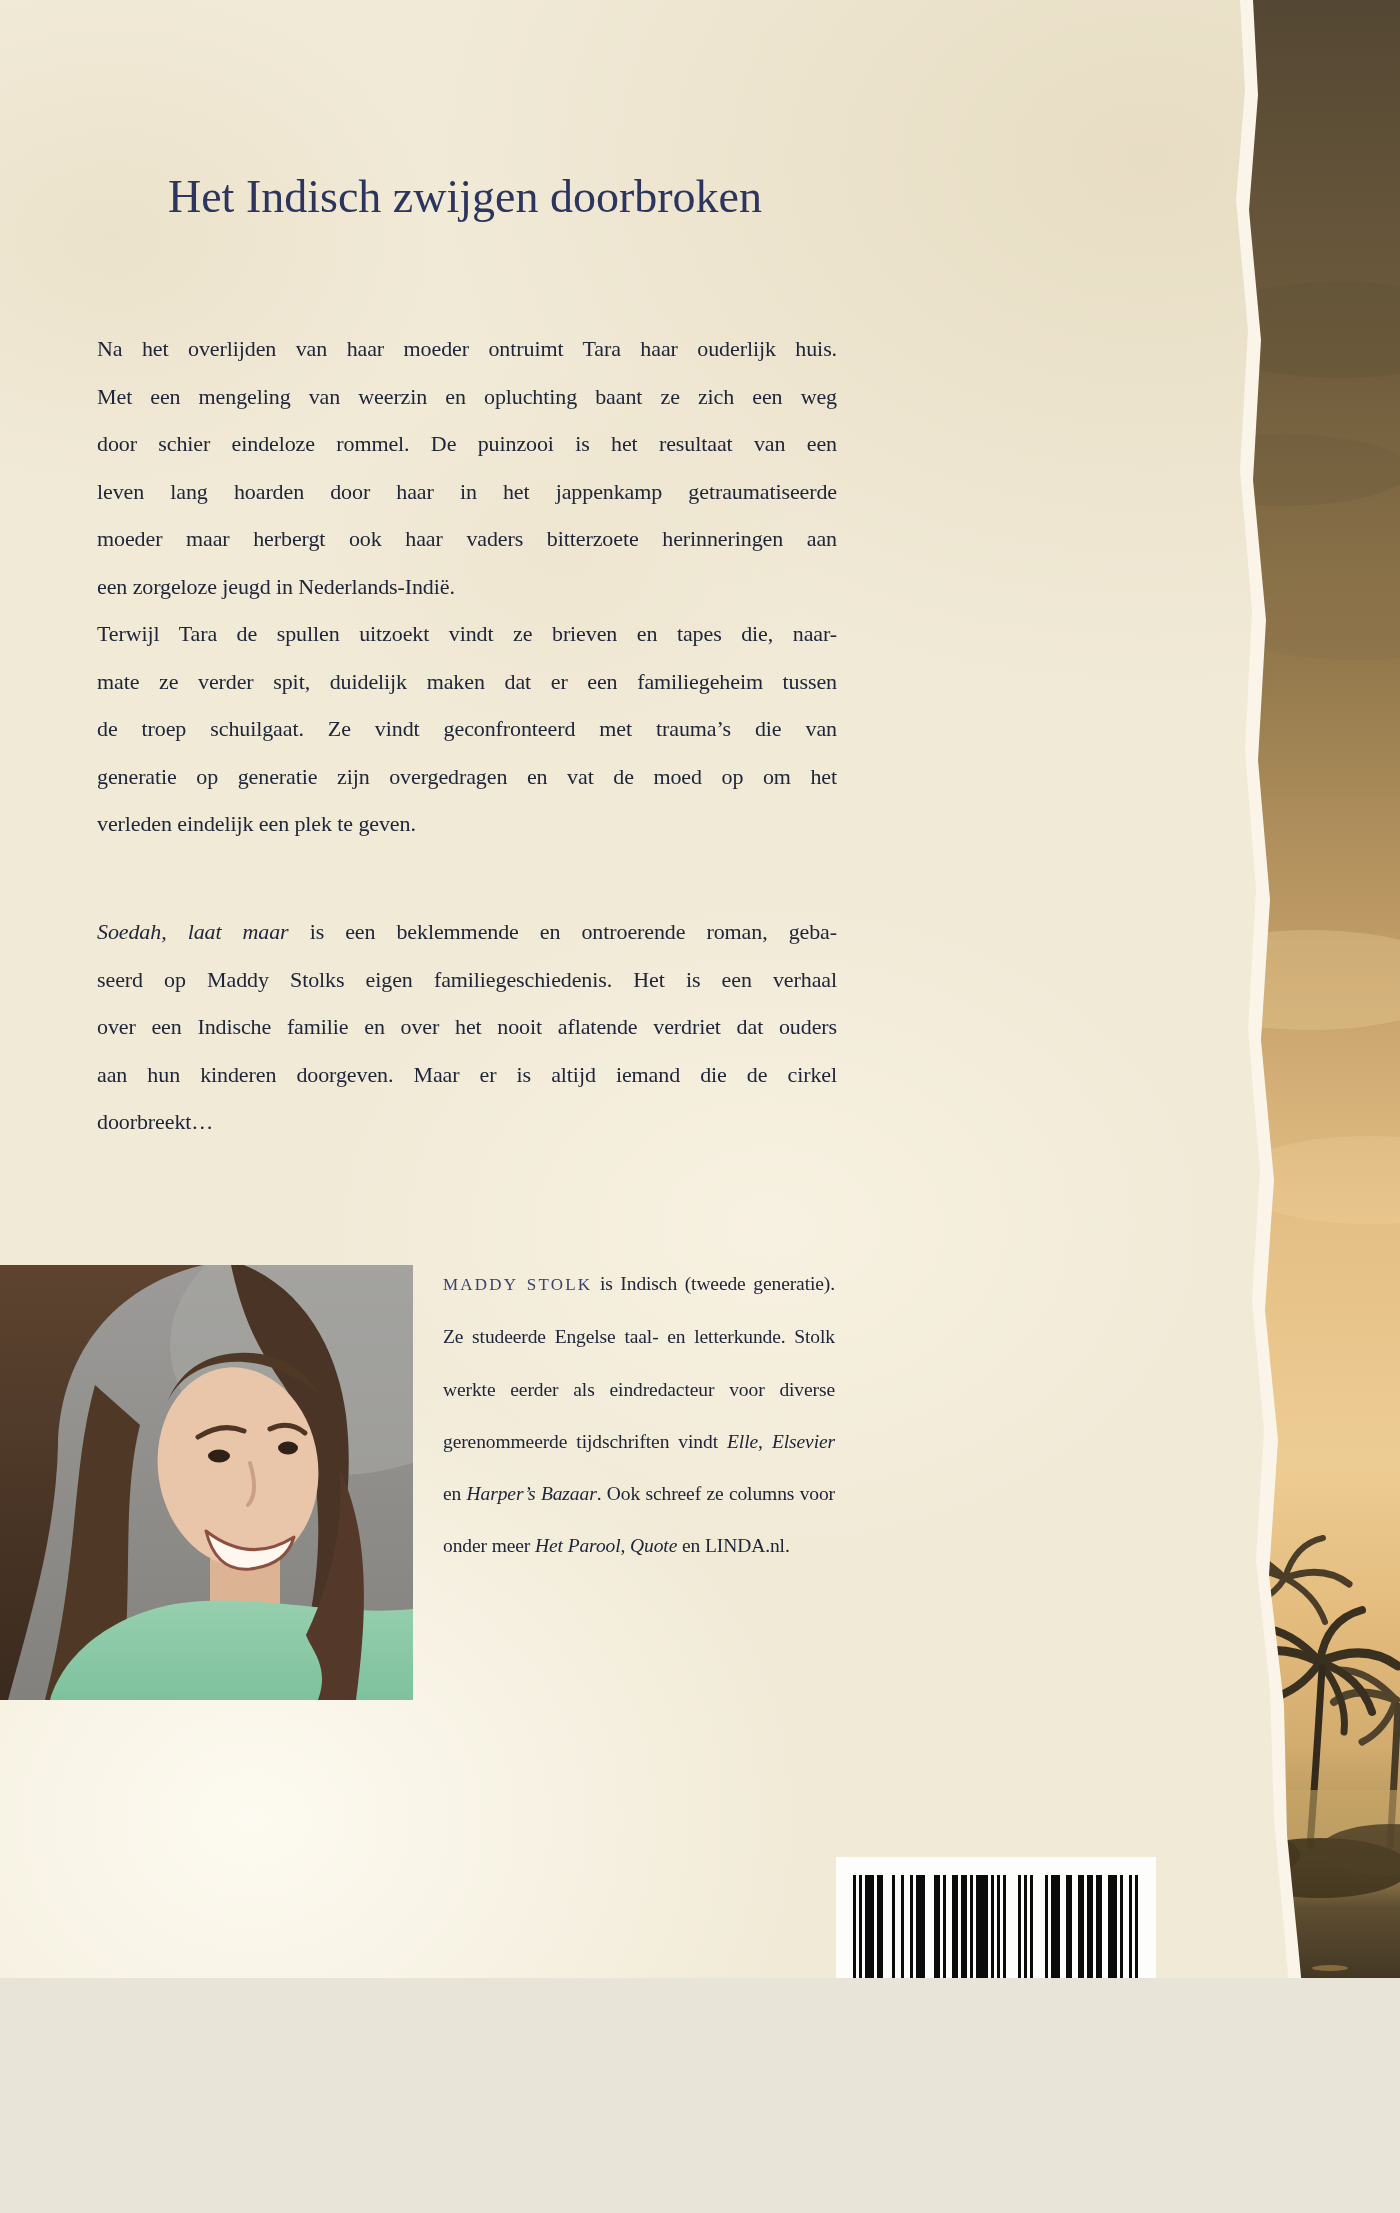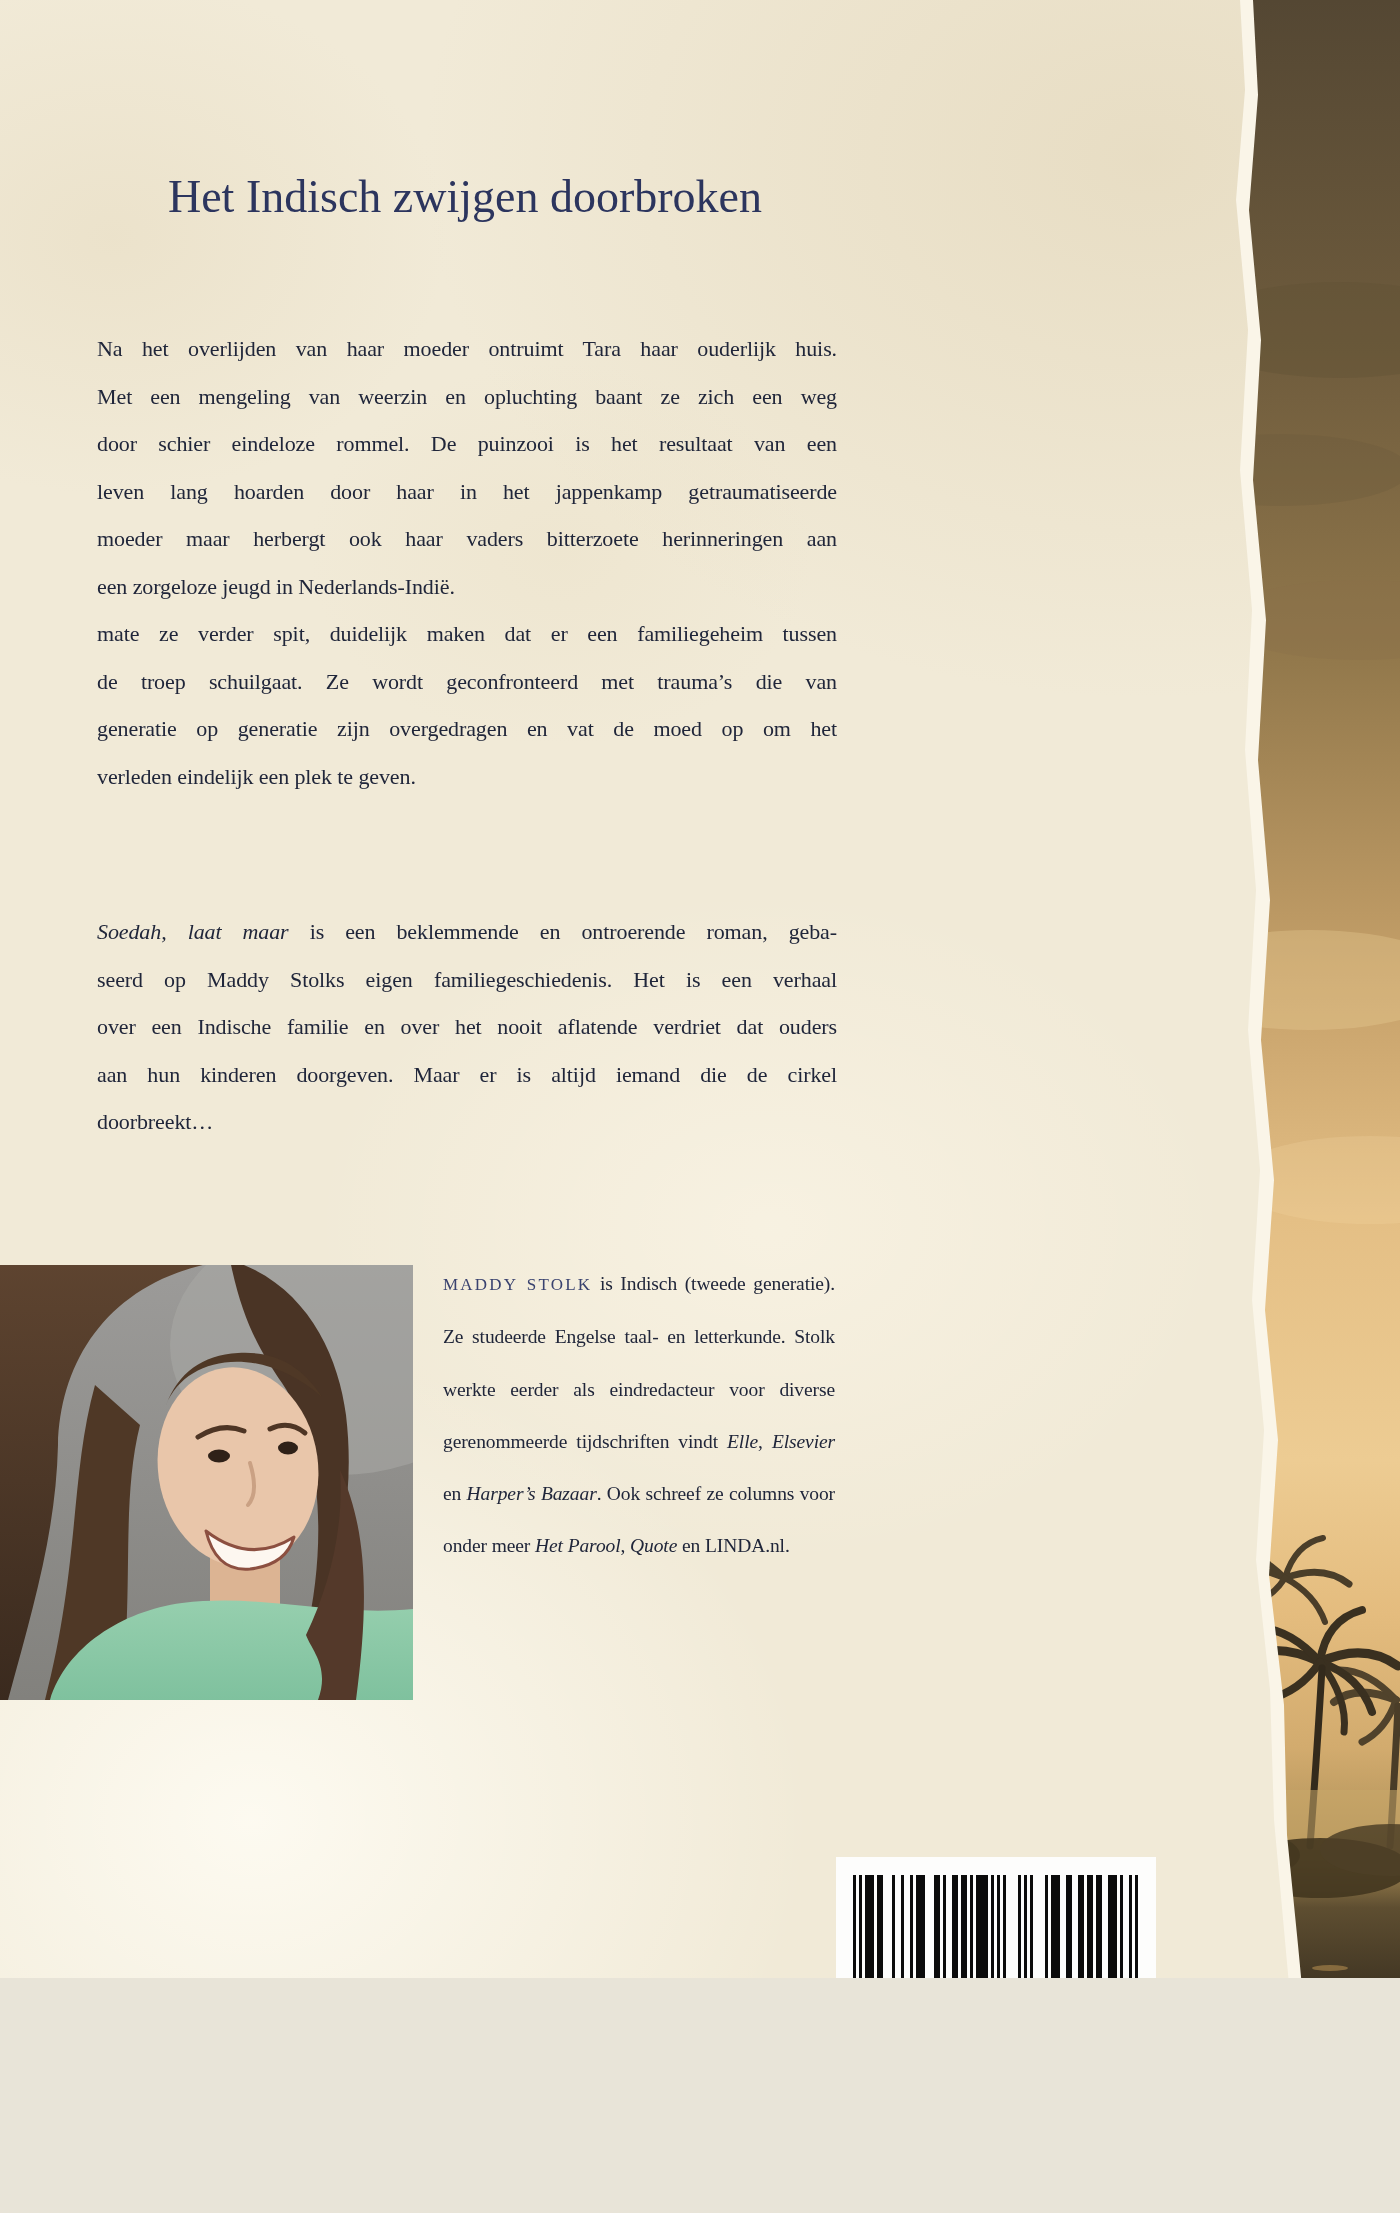--- a/index.html
+++ b/index.html
@@ -161,22 +161,23 @@
 
   <h1 class="title">Het Indisch zwijgen doorbroken</h1>
 
   <div class="blurb blurb1">
     <div class="bline">Na het overlijden van haar moeder ontruimt Tara haar ouderlijk huis.</div>
     <div class="bline">Met een mengeling van weerzin en opluchting baant ze zich een weg</div>
     <div class="bline">door schier eindeloze rommel. De puinzooi is het resultaat van een</div>
     <div class="bline">leven lang hoarden door haar in het jappenkamp getraumatiseerde</div>
     <div class="bline">moeder maar herbergt ook haar vaders bitterzoete herinneringen aan</div>
     <div class="bline end">een zorgeloze jeugd in Nederlands-Indië.</div>
+    <div class="bline">Terwijl Tara de spullen uitzoekt vindt ze brieven en tapes die, naar-</div>
     <div class="bline">mate ze verder spit, duidelijk maken dat er een familiegeheim tussen</div>
-    <div class="bline">de troep schuilgaat. Ze wordt geconfronteerd met trauma’s die van</div>
+    <div class="bline">de troep schuilgaat. Ze vindt geconfronteerd met trauma’s die van</div>
     <div class="bline">generatie op generatie zijn overgedragen en vat de moed op om het</div>
     <div class="bline end">verleden eindelijk een plek te geven.</div>
   </div>
 
   <div class="blurb blurb2">
     <div class="bline">
       <span class="it">Soedah, laat maar</span><span> is een beklemmende en ontroerende roman, geba-</span>
     </div>
     <div class="bline">seerd op Maddy Stolks eigen familiegeschiedenis. Het is een verhaal</div>
     <div class="bline">over een Indische familie en over het nooit aflatende verdriet dat ouders</div>

